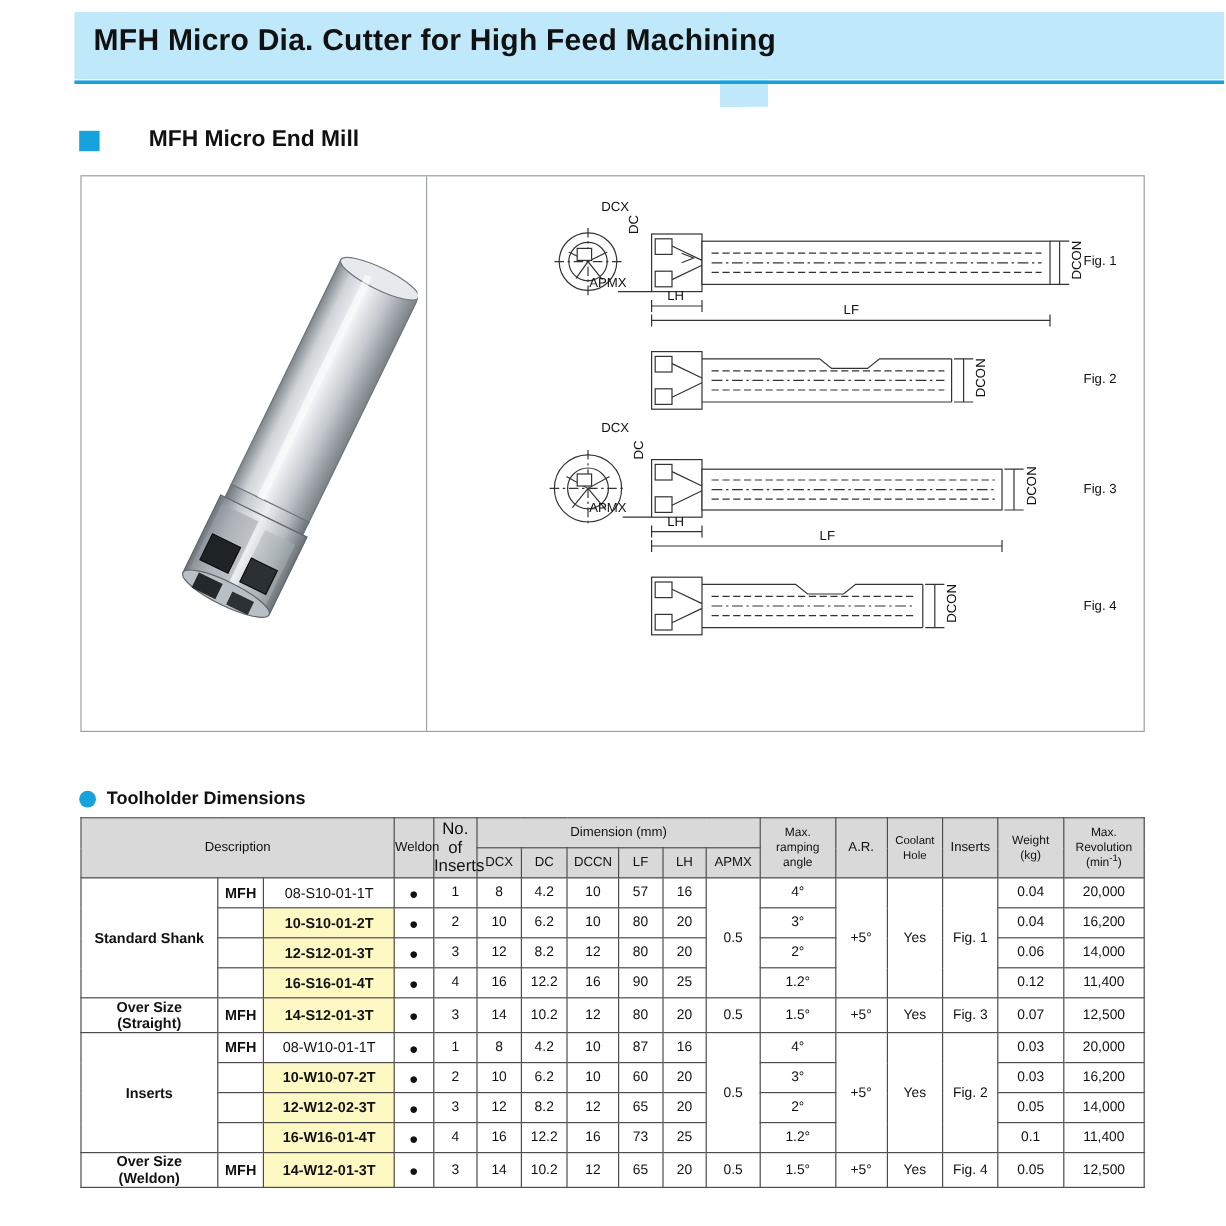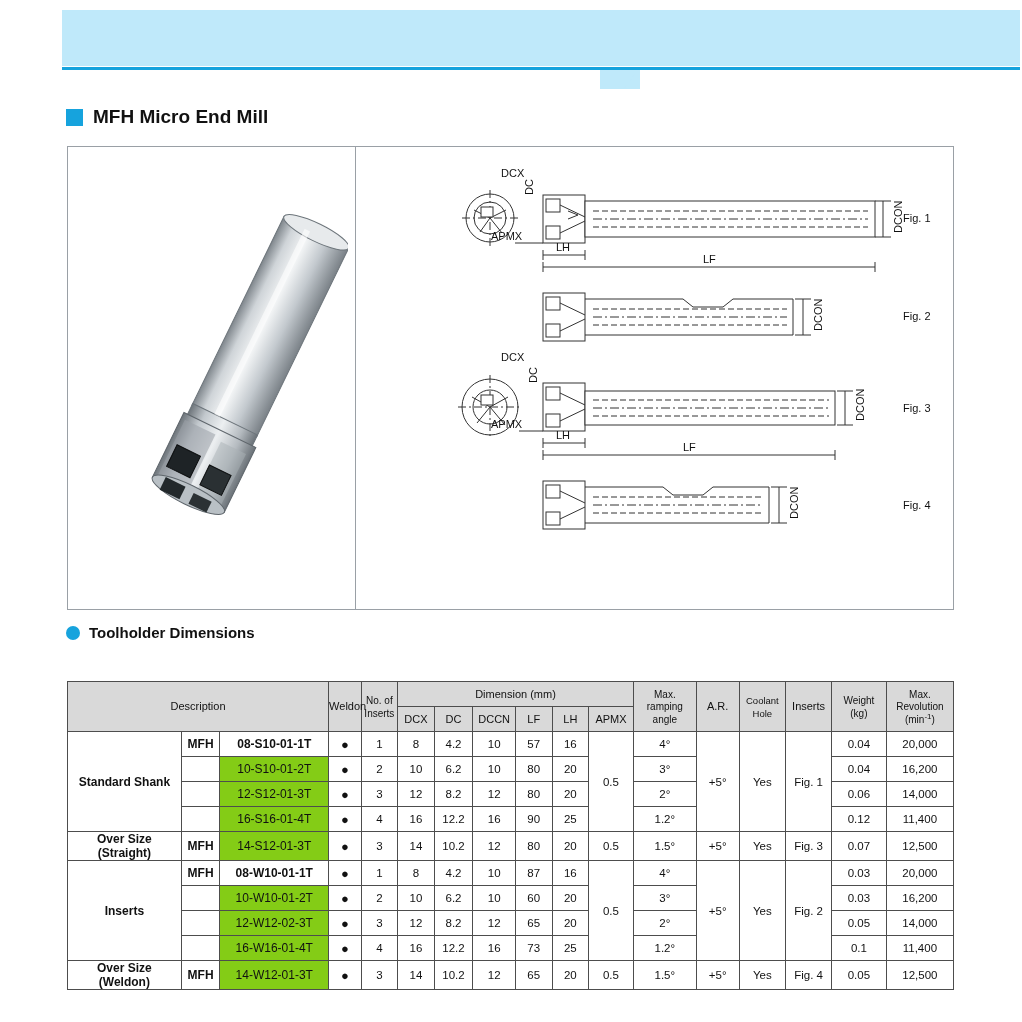--- a/index.html
+++ b/index.html
@@ -30,58 +30,58 @@
     border-bottom-left-radius:0;
   }
   .header-tab:after{
     content:"";position:absolute;left:0;top:0;width:100%;height:100%;
     background:#bfe9fa;
     clip-path:polygon(0 0,100% 0,60% 100%,0 100%);
   }
   
   .sec1{position:absolute;left:66px;top:106px;display:flex;align-items:center;}
   .sq{width:17px;height:17px;background:#16a3dd;margin-right:10px;}
-  .sec1 .txt{font-size:19px;font-weight:bold;color:#111;}
+  .sec1 .txt{font-size:19px;font-weight:bold;color:#111;margin-left:31px;}
 
   
   .figbox{
     position:absolute;left:67px;top:146px;width:887px;height:464px;
     border:1px solid #9aa0a6;background:#fff;box-sizing:border-box;
   }
   .figdiv{position:absolute;left:287px;top:0;width:1px;height:462px;background:#9aa0a6;}
 
   
   .photo{position:absolute;left:80px;top:60px;width:180px;height:340px;}
   .photo svg{display:block;}
 
   
   .draw{position:absolute;left:295px;top:8px;width:585px;height:448px;}
   .fig-label{position:absolute;font-size:11px;color:#111;}
 
   
-  .sec2{position:absolute;left:66px;top:624px;display:flex;align-items:center;}
+  .sec2{position:absolute;left:66px;top:657px;display:flex;align-items:center;}
   .dot{width:14px;height:14px;border-radius:50%;background:#16a3dd;margin-right:9px;}
   .sec2 .txt{font-size:15px;font-weight:bold;color:#111;}
 
   
   table.dims{
     position:absolute;left:67px;top:681px;width:887px;
     border-collapse:collapse;font-size:11.5px;color:#111;
     table-layout:fixed;
   }
   table.dims th, table.dims td{
     border:1px solid #4d4d4d;
     text-align:center;vertical-align:middle;
     padding:0;height:24px;
   }
   table.dims thead th{background:#d9d9d9;font-weight:normal;line-height:1.1;font-size:11px;}
   .desc-cell{font-size:12px;font-weight:bold;}
   .mfh{font-weight:bold;font-size:12px;text-align:right;padding-right:4px;}
-  .code{background:#84cc16;text-align:left;padding-left:5px;font-weight:normal;font-size:12px;}
-  .code-plain{text-align:left;padding-left:5px;font-weight:bold;font-size:12px;}
+  .code{background:#fef9c3;text-align:left;padding-left:5px;font-weight:bold;font-size:12px;}
+  .code-plain{text-align:left;padding-left:5px;font-weight:normal;font-size:12px;}
   .bullet{font-size:13px;}
   .w-desc{width:112px;}
   .w-mfh{width:38px;}
   .w-code{width:107px;}
   .w-stock{width:32px;}
   .w-ins{width:36px;}
   .w-dcx{width:36px;}
   .w-dc{width:38px;}
   .w-dccn{width:42px;}
   .w-lf{width:36px;}
@@ -95,20 +95,21 @@
   .w-rev{width:66px;}
   .sup{font-size:8px;vertical-align:super;}
 </style>
 </head>
 <body>
 
 <div class="header-wrap">
   <div class="header-band"></div>
   <div class="header-tab"></div>
   <div class="header-underline"></div>
+  <div class="header-title">MFH  Micro Dia. Cutter for High Feed Machining</div>
 </div>
 
 <div class="sec1">
   <div class="sq"></div>
   <div class="txt">MFH Micro End Mill</div>
 </div>
 
 <div class="figbox">
   <div class="figdiv"></div>
 
@@ -284,21 +285,21 @@
       <col class="w-ar">
       <col class="w-cool">
       <col class="w-draw">
     <col class="w-weight">
       <col class="w-rev">
   </colgroup>
   <thead>
     <tr>
       <th colspan="3" rowspan="2">Description</th>
       <th rowspan="2">Weldon</th>
-      <th rowspan="2"><span style="font-size:10px;">No. of<br>Inserts</span></th>
+      <th rowspan="2"><span style="font-size:14px;">No. of<br>Inserts</span></th>
       <th colspan="6">Dimension (mm)</th>
       <th rowspan="2"><span style="font-size:10px;">Max.<br>ramping<br>angle</span></th>
       <th rowspan="2">A.R.</th>
       <th rowspan="2"><span style="font-size:9.5px;">Coolant<br>Hole</span></th>
       <th rowspan="2">Inserts</th>
       <th rowspan="2"><span style="font-size:10px;">Weight<br>(kg)</span></th>
       <th rowspan="2"><span style="font-size:10px;">Max.<br>Revolution<br>(min<sup class="sup">-1</sup>)</span></th>
     </tr>
     <tr>
       <th>DCX</th>
@@ -404,21 +405,21 @@
         <td rowspan="4">0.5</td>
         <td>4°</td>
         <td rowspan="4">+5°</td>
         <td rowspan="4">Yes</td>
         <td rowspan="4">Fig. 2</td>
         <td>0.03</td>
         <td>20,000</td>
       </tr>
       <tr>
         <td class="mfh"></td>
-        <td class="code">10-W10-01-2T</td>
+        <td class="code">10-W10-07-2T</td>
         <td class="bullet">●</td>
         <td>2</td>
         <td>10</td>
         <td>6.2</td>
         <td>10</td>
         <td>60</td>
         <td>20</td>
         <td>3°</td>
         <td>0.03</td>
         <td>16,200</td>

